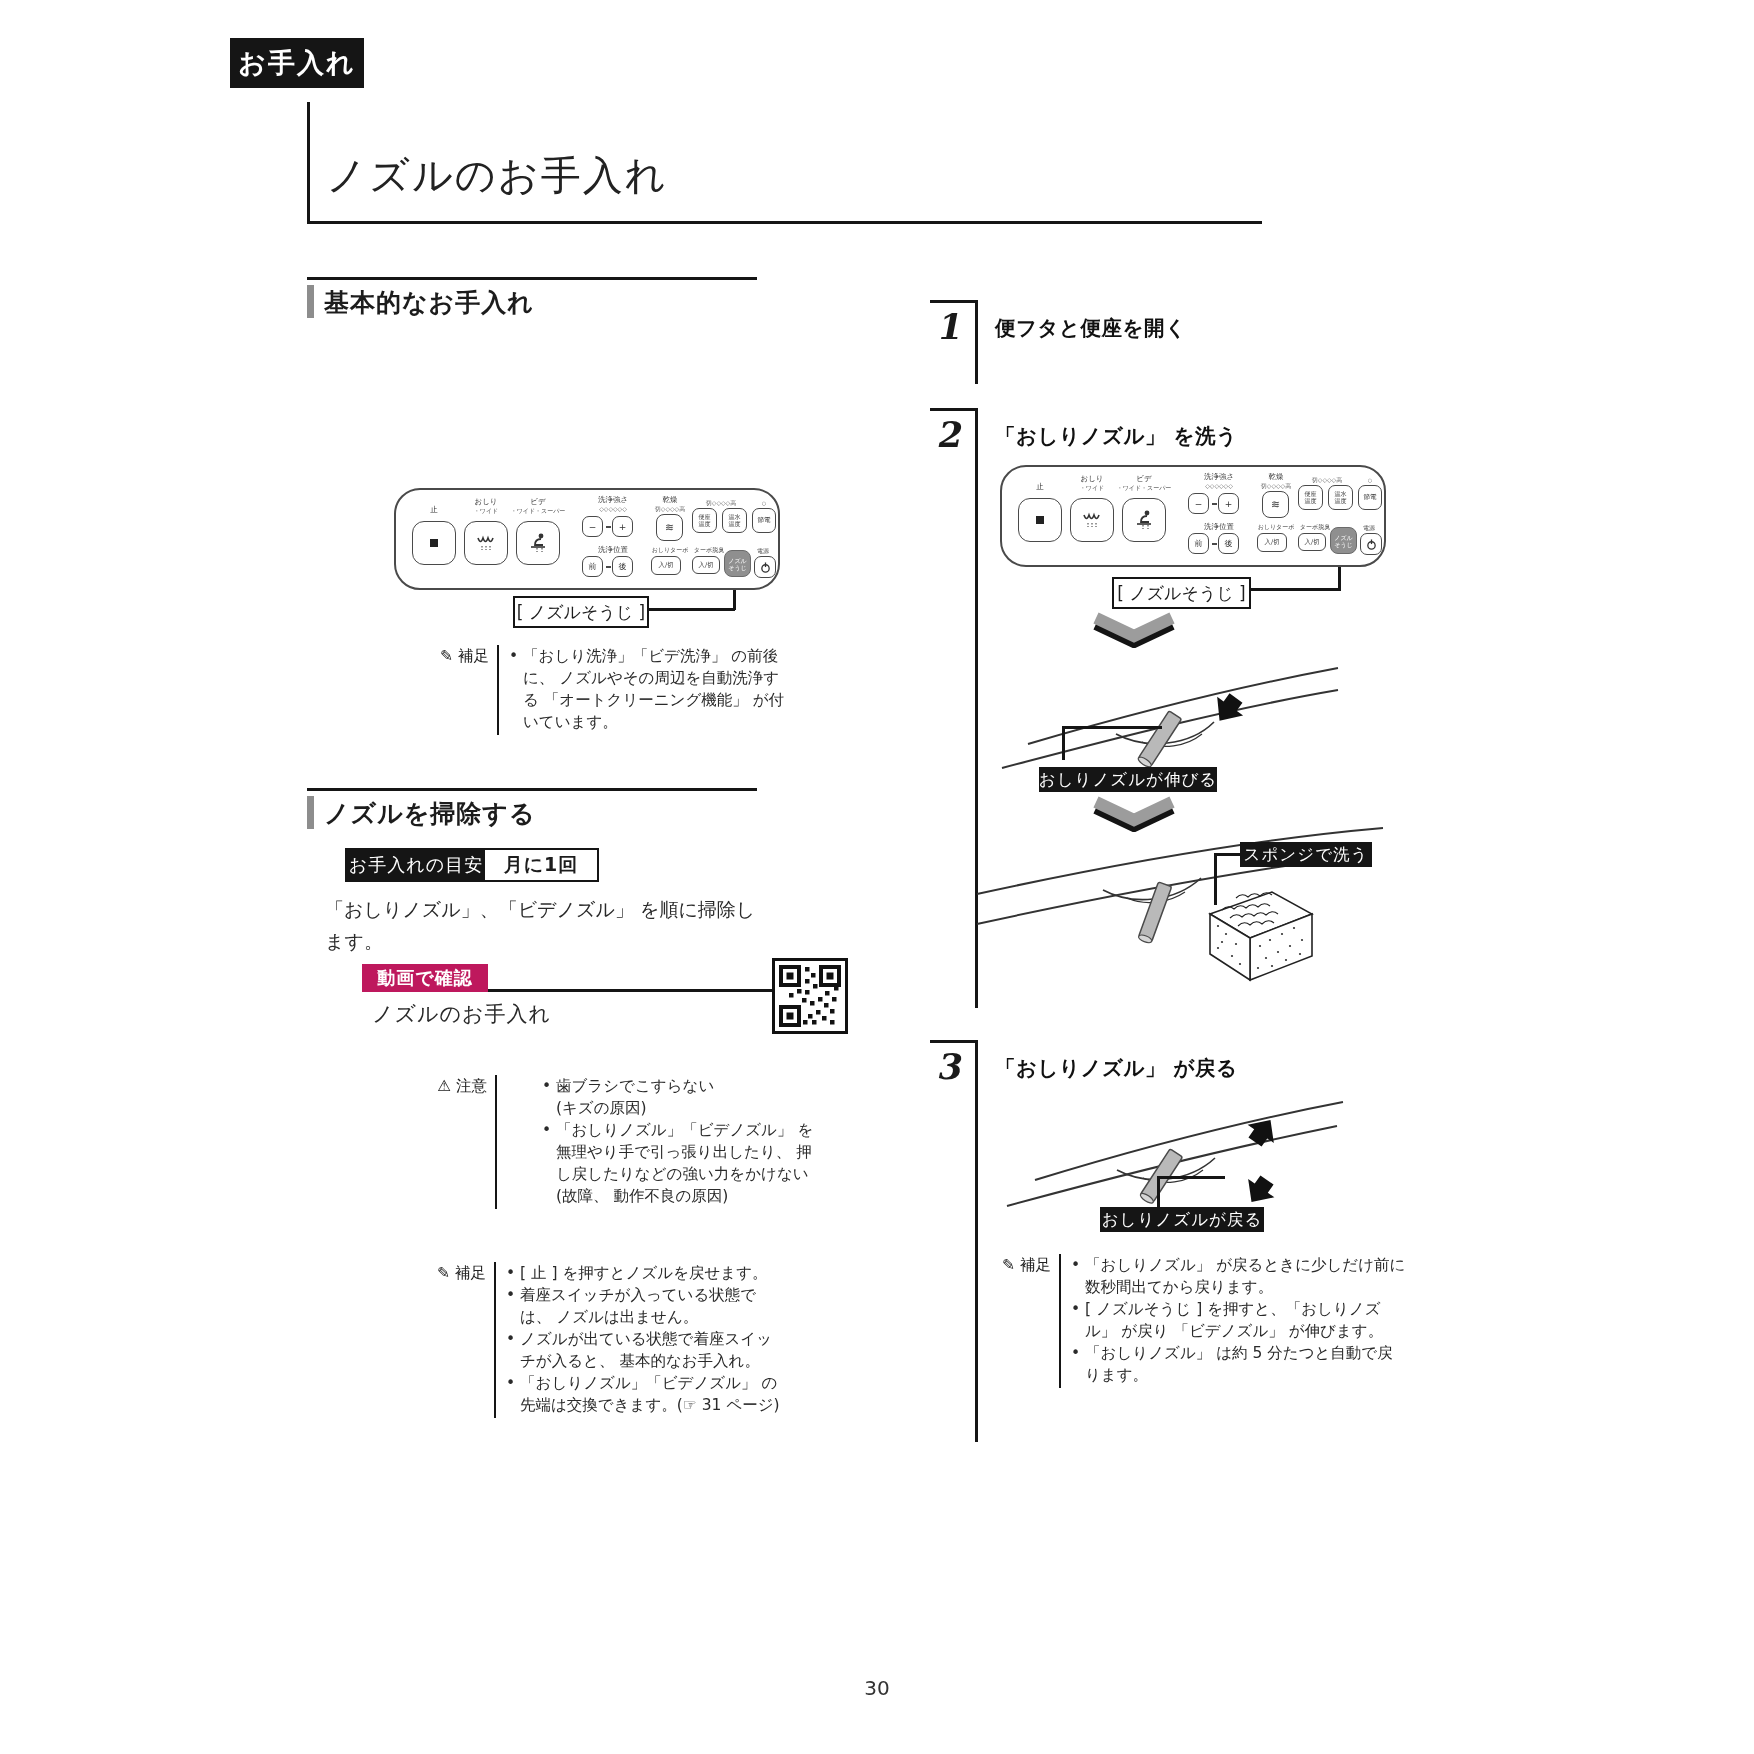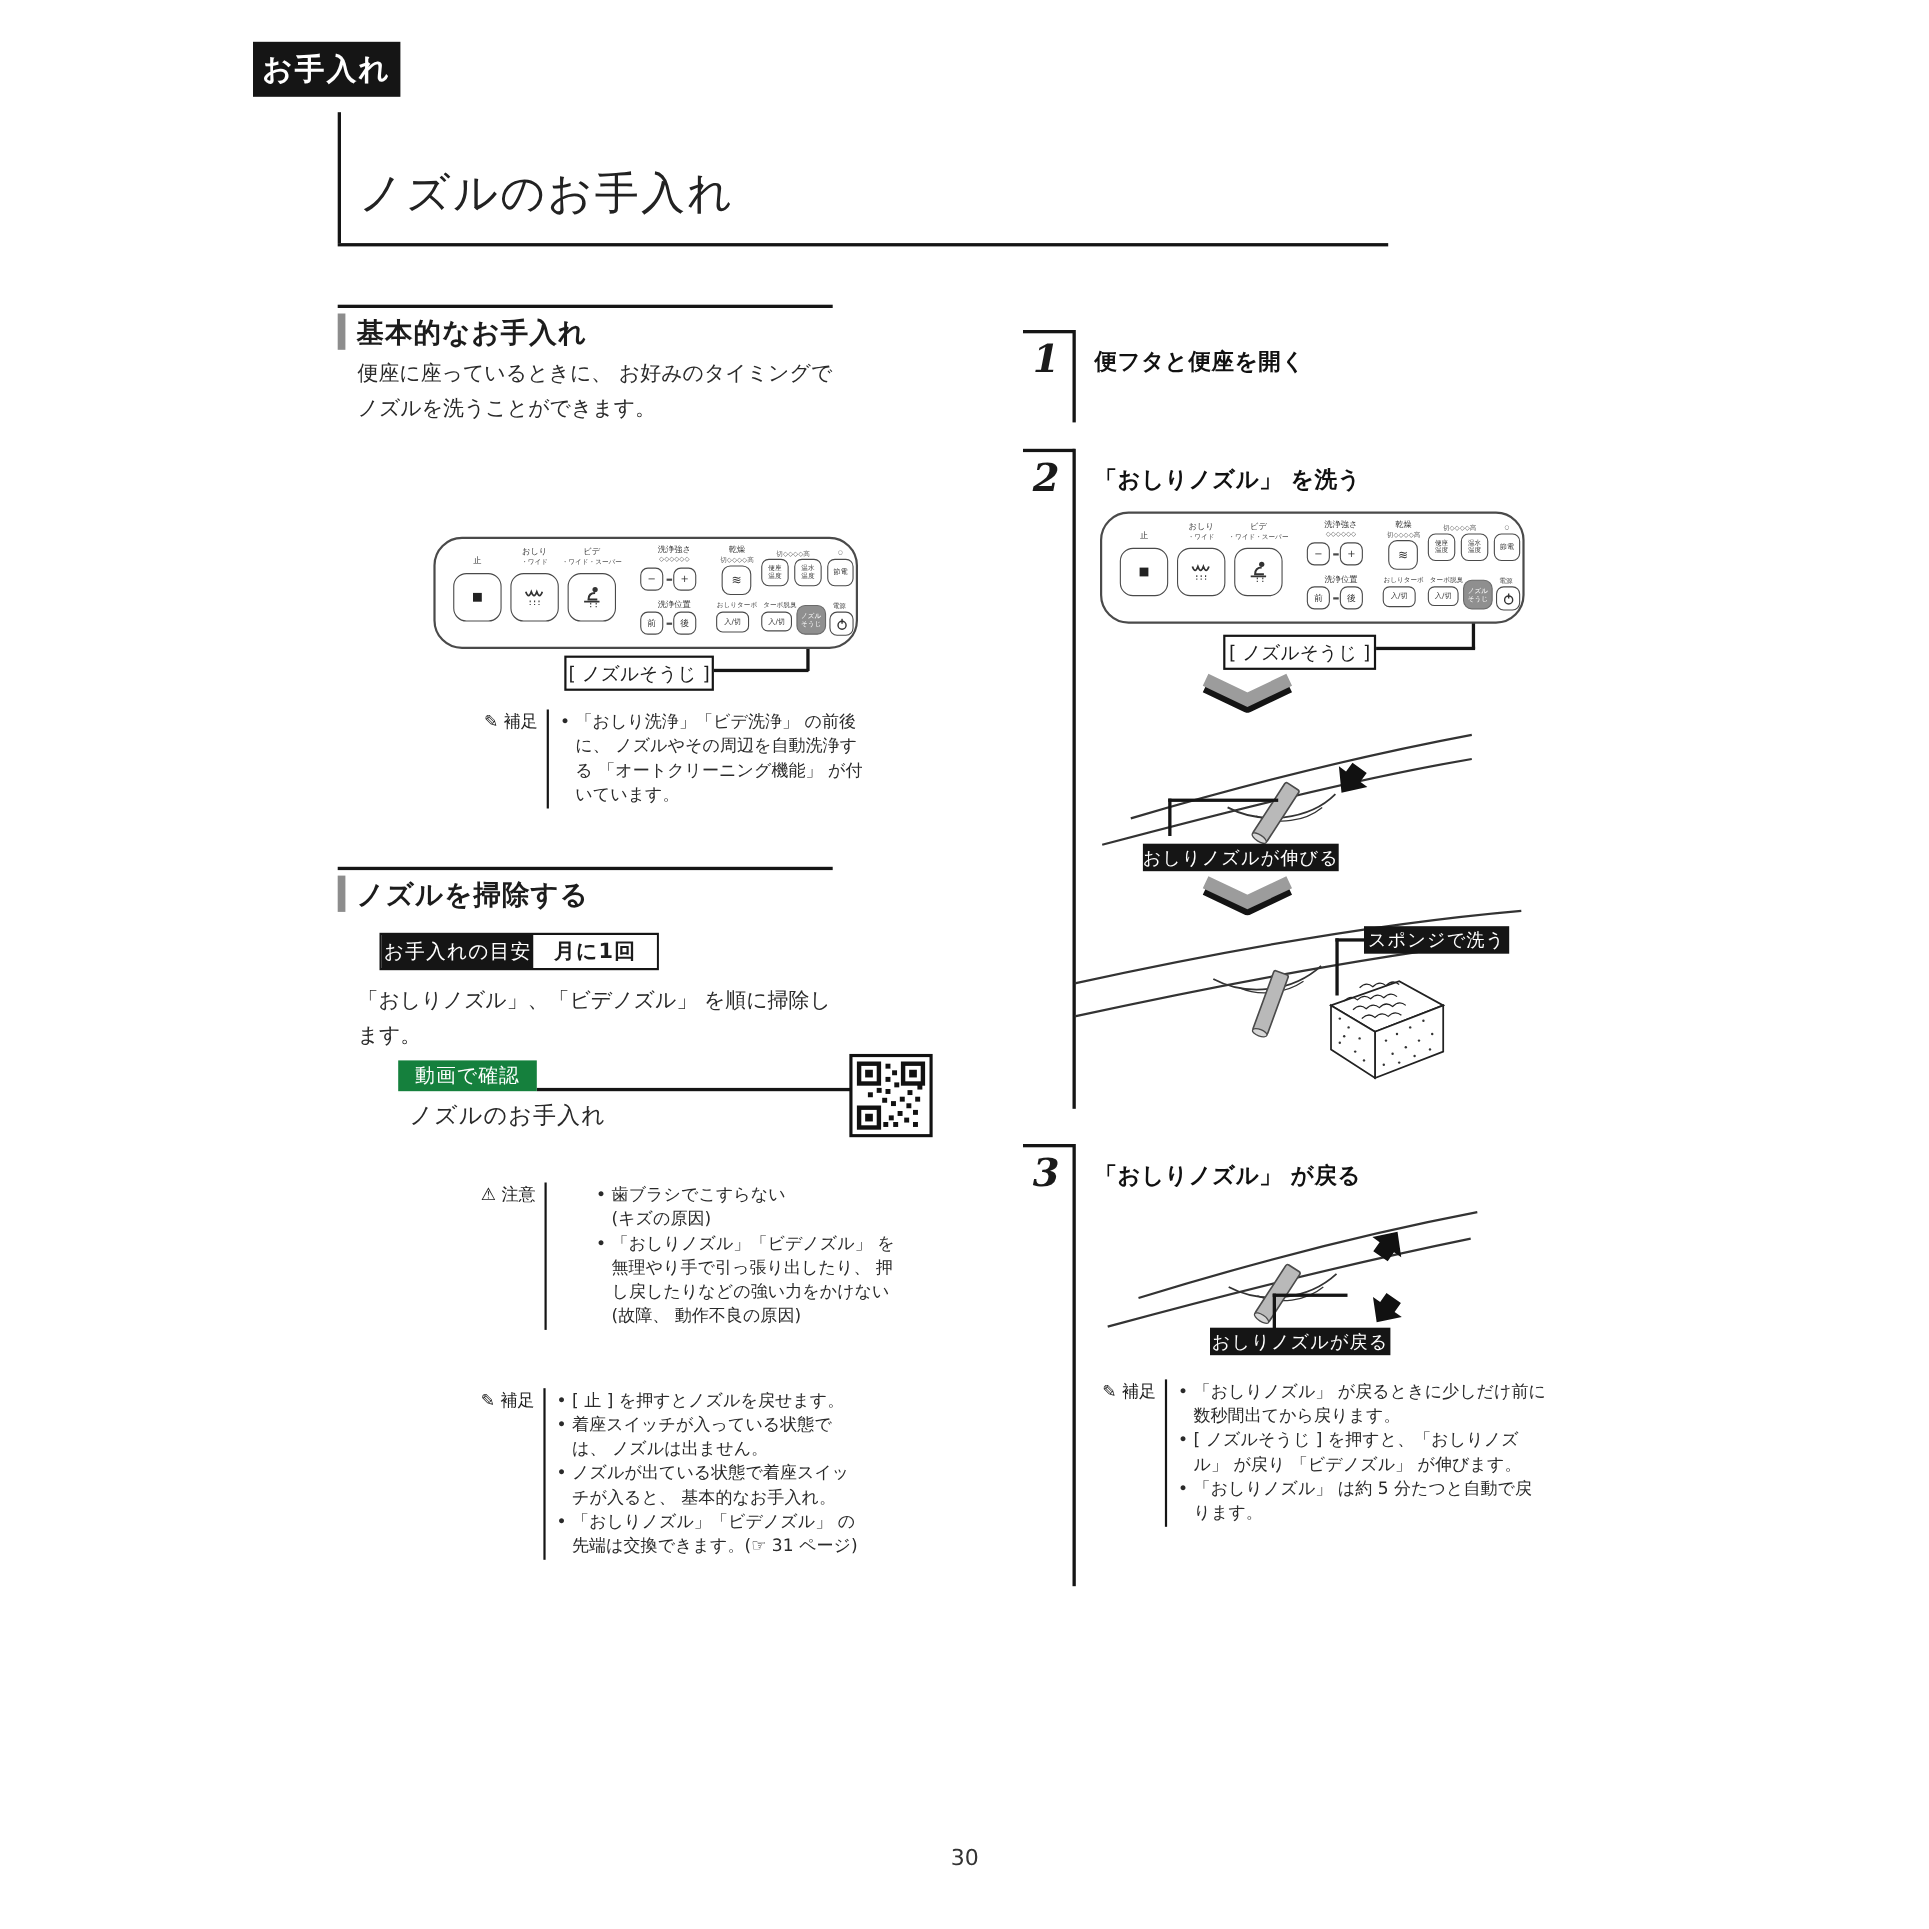--- a/index.html
+++ b/index.html
@@ -37,22 +37,22 @@
   .note-items{margin:0;padding:0 0 2px 10px;list-style:none;border-left:2.5px solid #151515;}
   .note-items li{font-size:15.5px;line-height:22px;white-space:pre-line;
     padding-left:14px;text-indent:-14px;color:#2a2a2a;}
   .note-items li::before{content:"• ";}
 
   
   .pill{position:absolute;left:345px;top:848px;display:flex;border:2.5px solid #151515;height:34px;box-sizing:border-box;}
   .pill-dark{background:#151515;color:#fff;width:138px;display:flex;align-items:center;justify-content:center;font-size:18px;letter-spacing:1px;}
   .pill-light{background:#fff;width:112px;display:flex;align-items:center;justify-content:center;font-size:19px;font-weight:600;letter-spacing:1px;}
 
-  .video-badge{position:absolute;left:362px;top:964px;width:126px;height:28px;background:#15803d;color:#fff;
-    font-size:18px;display:flex;align-items:center;justify-content:center;letter-spacing:1px;z-index:3;}
+  .video-badge{position:absolute;left:362px;top:964px;width:126px;height:28px;background:#be185d;color:#fff;
+    font-size:18px;display:flex;align-items:center;justify-content:center;letter-spacing:1px;z-index:3;font-weight:bold;}
   .video-caption{position:absolute;left:372px;top:1000px;font-size:21px;letter-spacing:1px;color:#2a2a2a;}
 
   
   .step-num{position:absolute;font-family:"DejaVu Serif","Liberation Serif",serif;
     font-style:italic;font-weight:bold;font-size:35px;width:42px;text-align:center;color:#1a1a1a;}
   .step-title{position:absolute;font-size:20.5px;font-weight:bold;letter-spacing:0.5px;color:#111;}
 
   .page-num{position:absolute;left:0;top:1676px;width:100%;text-align:center;font-size:20px;color:#333;}
 
   
@@ -79,21 +79,20 @@
 <div class="vline" style="left:307px;top:102px;width:2.5px;height:119px;"></div>
 <div class="page-title">ノズルのお手入れ</div>
 <div class="hline" style="left:307px;top:221px;width:955px;height:2.5px;"></div>
 
 <div class="sec-head" style="top:277px;">
   <div class="sec-bar"></div>
   <div class="sec-title">基本的なお手入れ</div>
 </div>
 <div class="body-text" style="left:325px;top:324px;width:436px;">
   <div>
-      <div>便座に座っているときに、 お好みのタイミングでノズルを洗うことができます。</div>
     </div>
 </div>
 
 <div class="panel" style="left:394px;top:488px;">
   <div class="p-lbl" style="left:16px;top:15px;width:44px;">止</div>
   <div class="p-lbl" style="left:68px;top:7px;width:44px;">おしり</div>
   <div class="p-lbl p-tiny" style="left:68px;top:17px;width:44px;">・ワイド</div>
   <div class="p-lbl" style="left:114px;top:7px;width:56px;">ビデ</div>
   <div class="p-lbl p-tiny" style="left:110px;top:17px;width:64px;">・ワイド・スーパー</div>
 

